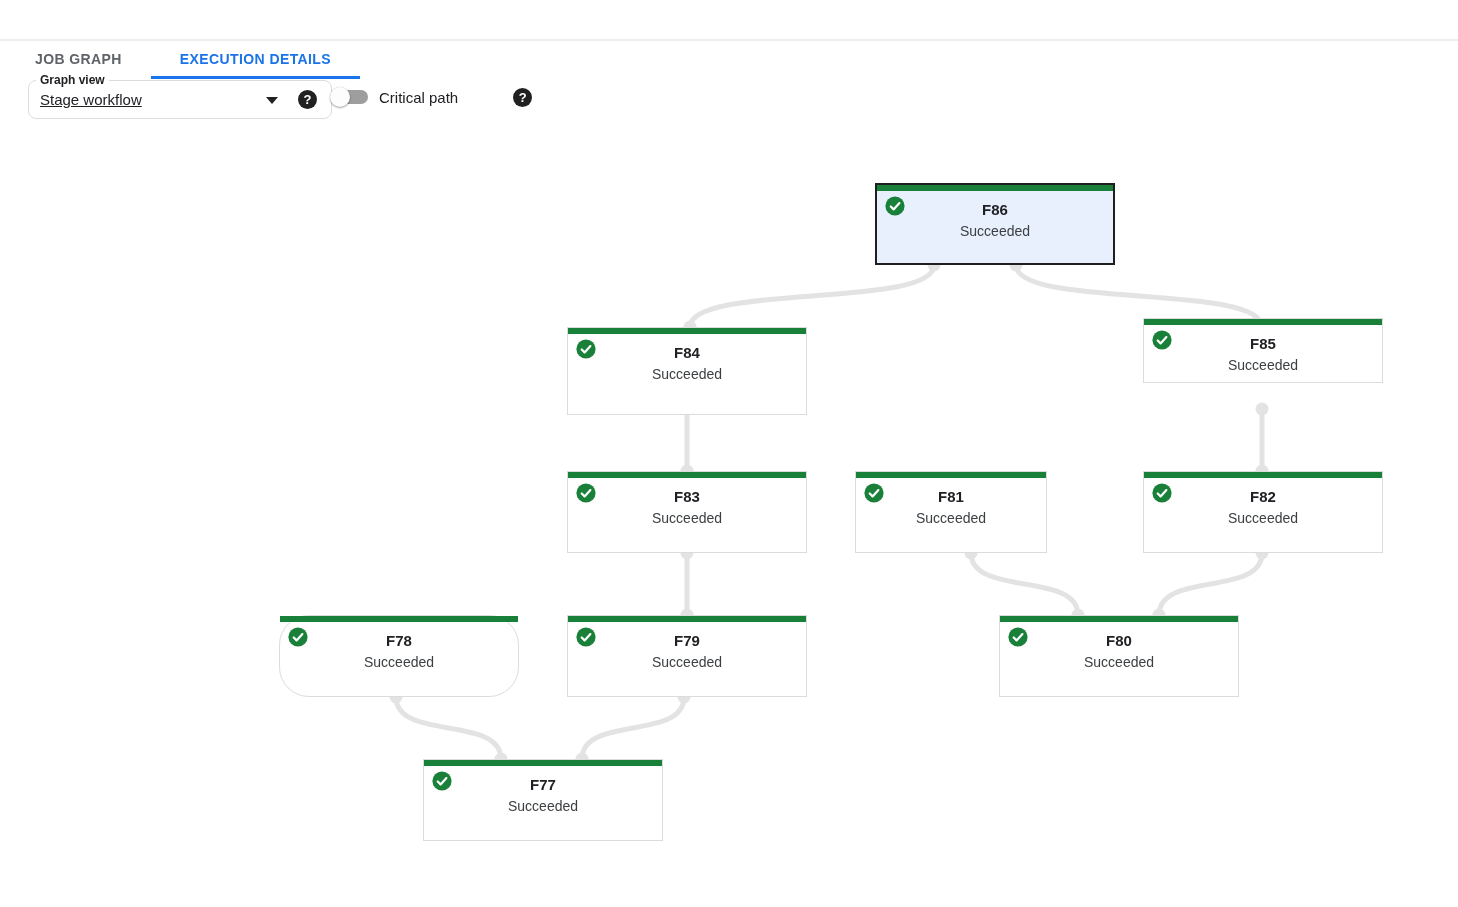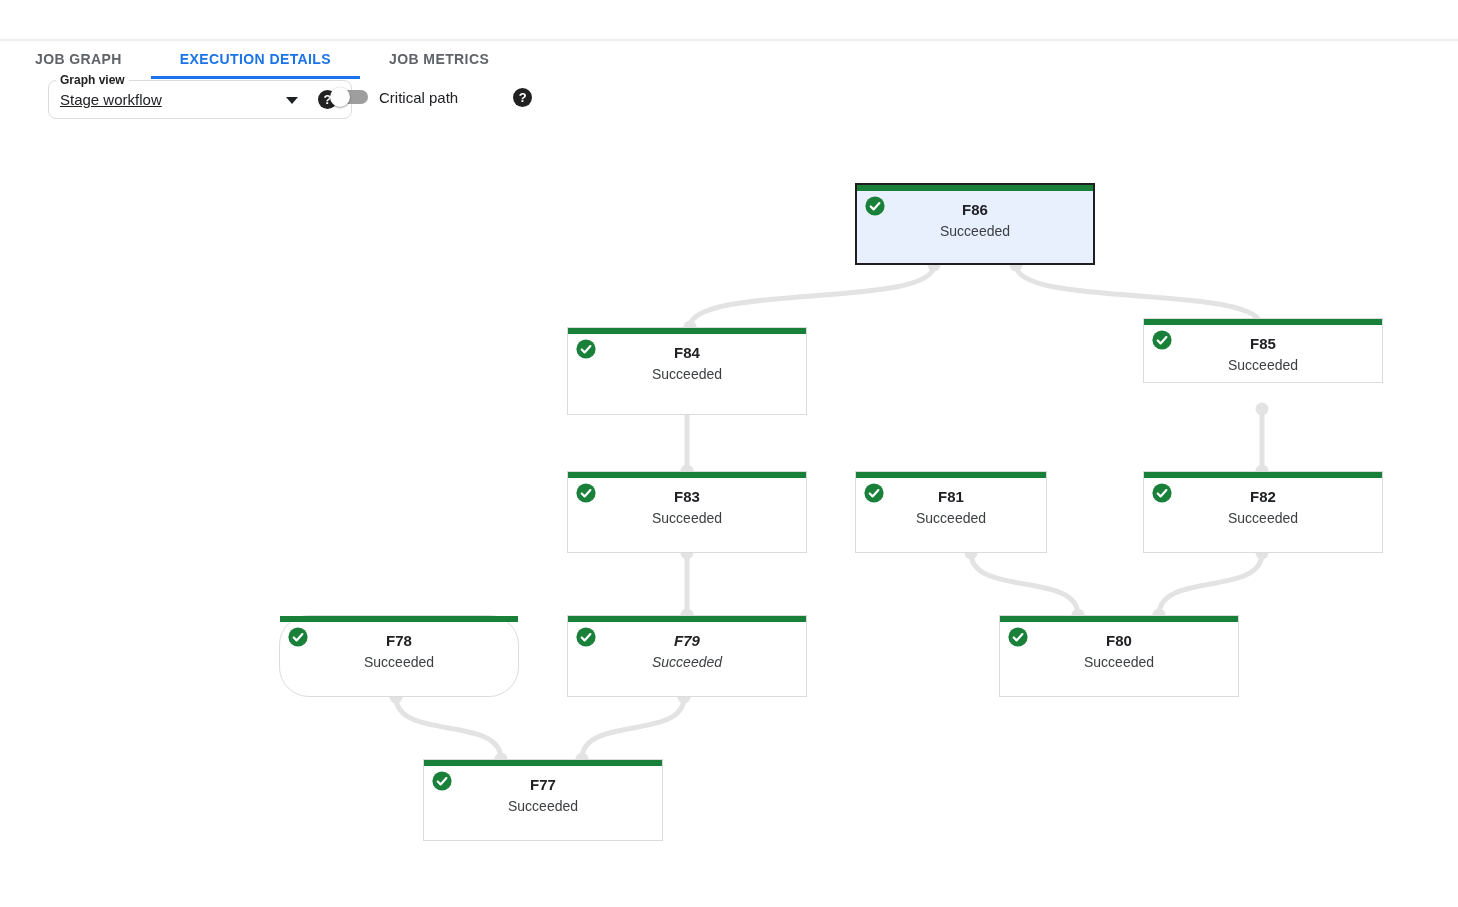--- a/index.html
+++ b/index.html
@@ -9,21 +9,21 @@
 
   
   .tabbar { position:absolute; top:0; left:0; right:0; height:41px;
             border-bottom:2px solid #eceef0; display:flex; padding-left:6px; background:#fff; }
   .tab { display:flex; align-items:center; padding:0 29px; font-size:14px; font-weight:700;
          letter-spacing:.4px; color:var(--tab-inactive,#5f6368); cursor:pointer; height:41px;margin-top:38px; }
   .tab.active { color:var(--accent,#1a73e8); box-shadow:inset 0 -3px 0 var(--accent,#1a73e8); }
 
   
   .gv-field { position:absolute; left:28px; top:80px; width:304px; height:39px;
-              border:1px solid var(--node-border,#dadce0); border-radius:8px; background:#fff; cursor:pointer;margin-left:20px; }
+              border:1px solid var(--node-border,#dadce0); border-radius:8px; background:#fff; cursor:pointer; }
   .gv-label { position:absolute; top:-8px; left:7px; padding:0 4px; background:#fff;
               font-size:12px; font-weight:700; color:var(--text-primary,#202124); line-height:14px; }
   .gv-value { position:absolute; left:11px; top:0; height:37px; display:flex; align-items:center;
               font-size:15px; color:var(--text-primary,#202124);text-decoration:underline; }
   .caret { position:absolute; right:53px; top:16px; width:0; height:0;
            border-left:6px solid transparent; border-right:6px solid transparent;
            border-top:7px solid #202124; }
   .help-icon { width:19px; height:19px; border-radius:50%; background:#212121; color:#fff;
                font-size:13px; font-weight:700; display:flex; align-items:center; justify-content:center;
                cursor:pointer; line-height:1; }
@@ -33,37 +33,36 @@
   .switch { position:relative; width:39px; height:22px; cursor:pointer; flex:0 0 auto; }
   .switch-track { position:absolute; left:5px; top:4px; width:33px; height:14px; border-radius:7px; background:#9e9e9e; }
   .switch-thumb { position:absolute; left:0; top:1px; width:20px; height:20px; border-radius:50%;
                   background:#fdfdfd; box-shadow:0 1px 2px rgba(0,0,0,.35), 0 0 1px rgba(0,0,0,.2); }
   .switch-label { margin-left:10px; font-size:15px; color:var(--text-primary,#202124); }
   .switch-group .help-icon { margin-left:55px; }
 
   
   #edges { position:absolute; left:0; top:0; }
   .node { position:absolute; background:#fff; border:1px solid var(--node-border,#dadce0); cursor:pointer; }
-  .node.selected { background:var(--selected-node-bg,#e8f0fe); border:2px solid var(--selected-node-border,#1f1f1f); }
+  .node.selected { background:var(--selected-node-bg,#e8f0fe); border:2px solid var(--selected-node-border,#1f1f1f);margin-left:20px; }
   .node-topbar { position:absolute; top:0; left:0; right:0; height:6px; background:var(--success-green,#188038); }
   .node-check { position:absolute; left:8px; top:11px; width:20px; height:20px; }
   .node-title { position:absolute; top:16px; left:0; right:0; text-align:center;
                 font-size:15px; font-weight:700; color:var(--text-primary,#202124); }
   .node-status { position:absolute; top:38px; left:0; right:0; text-align:center;
                  font-size:14px; color:var(--text-secondary,#3c4043); }
 </style>
 </head>
 <body>
 
 <div id="page">
 
   <div class="tabbar">
     <div class="tab">JOB GRAPH</div>
     <div class="tab active">EXECUTION DETAILS</div>
-    <div class="tab">JOB METRICS</div>
   </div>
 
   <div class="gv-field">
     <span class="gv-label">Graph view</span>
     <span class="gv-value">Stage workflow</span>
     <span class="caret"></span>
     <span class="help-icon">?</span>
   </div>
 
   <div class="switch-group">
@@ -175,21 +174,21 @@
       <div class="node-topbar"></div>
       <span class="node-check">
         <svg viewBox="0 0 20 20" width="20" height="20">
           <circle cx="10" cy="10" r="9.6" style="fill:var(--success-green,#188038)"></circle>
           <path d="M5.7 10.5l2.9 2.9 5.8-6.3" style="stroke:#fff;stroke-width:2.2;fill:none;stroke-linecap:round;stroke-linejoin:round"></path>
         </svg>
       </span>
       <div class="node-title">F78</div>
       <div class="node-status">Succeeded</div>
     </div>
-    <div class="node" style="left: 567px; top: 615px; width: 240px; height: 82px; font-style: italic;">
+    <div class="node" style="left: 567px; top: 615px; width: 240px; height: 82px;">
       <div class="node-topbar"></div>
       <span class="node-check">
         <svg viewBox="0 0 20 20" width="20" height="20">
           <circle cx="10" cy="10" r="9.6" style="fill:var(--success-green,#188038)"></circle>
           <path d="M5.7 10.5l2.9 2.9 5.8-6.3" style="stroke:#fff;stroke-width:2.2;fill:none;stroke-linecap:round;stroke-linejoin:round"></path>
         </svg>
       </span>
       <div class="node-title">F79</div>
       <div class="node-status">Succeeded</div>
     </div>

